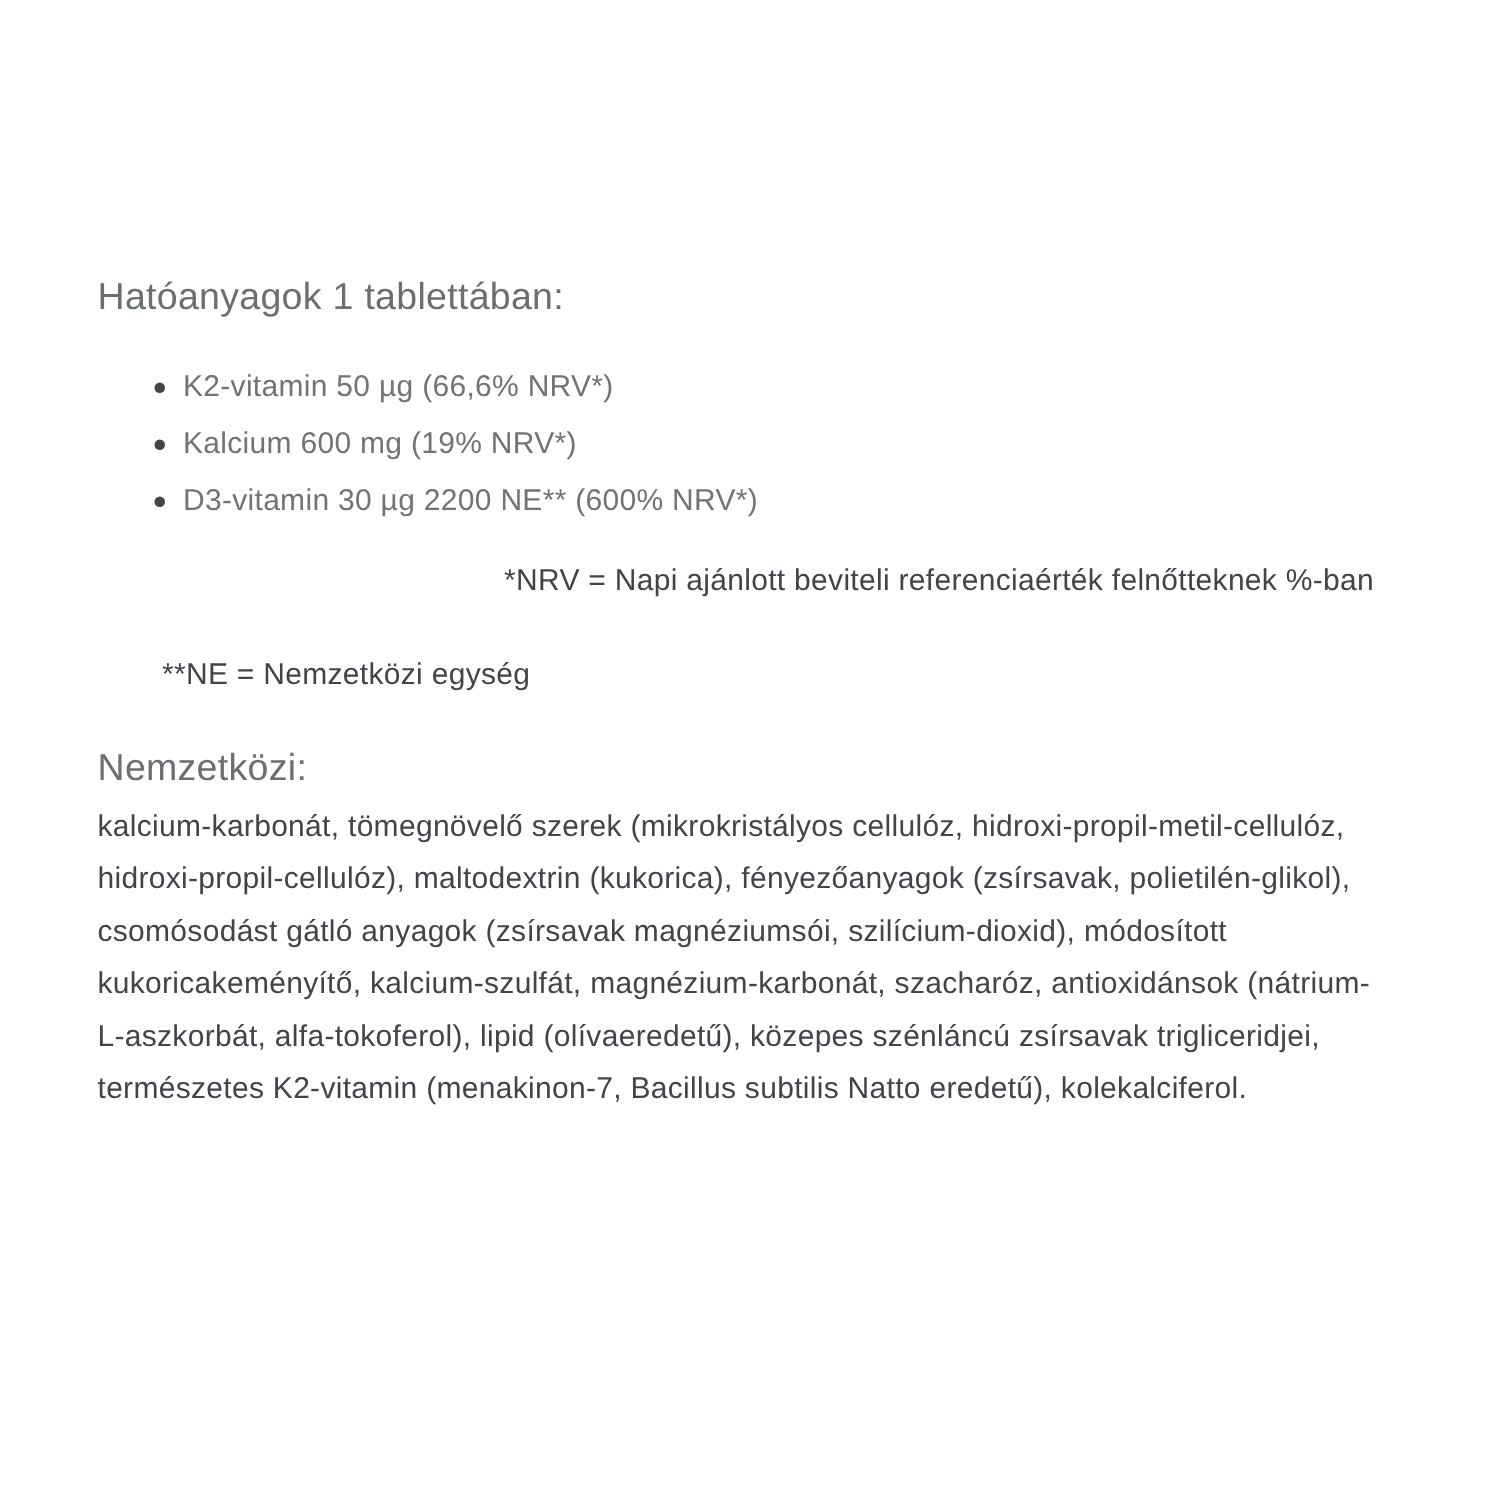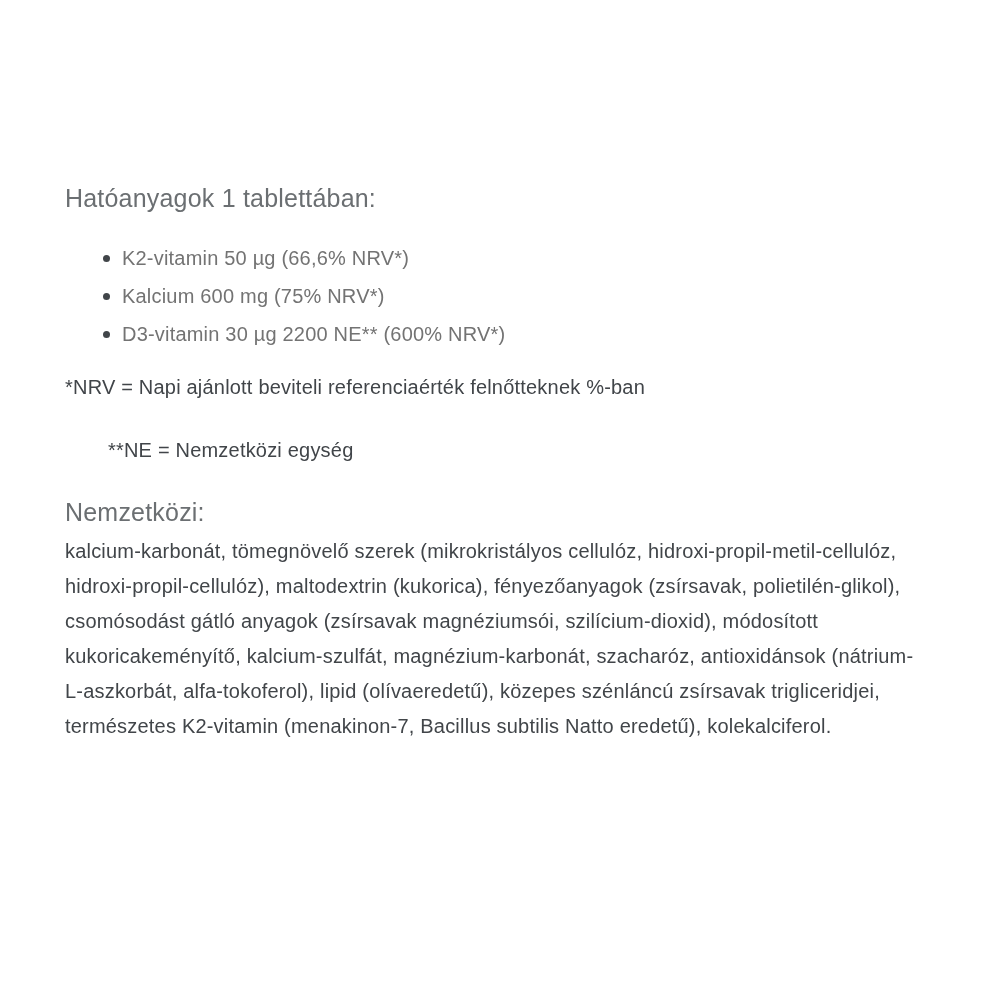--- a/index.html
+++ b/index.html
@@ -44,42 +44,42 @@
     height: 7px;
     border-radius: 50%;
     background: #414549;
   }
   .footnote {
     font-size: 20px;
     line-height: 20px;
     letter-spacing: 0.2px;
     color: #414549;
   }
-  .footnote.first { margin-top: 24px; }
+  .footnote.first { margin-top: 24px; text-align: right; }
   .footnote.second { margin-top: 43px; margin-left: 43px; }
   .section-heading.second { margin-top: 40px; }
   .ingredients-paragraph {
     margin-top: 9px;
     max-width: 878px;
     font-size: 20px;
     line-height: 35px;
     letter-spacing: 0.2px;
     color: #414549;
   }
 </style>
 </head>
 <body>
 
 <div class="content">
 
   <h2 class="section-heading">Hatóanyagok 1 tablettában:</h2>
 
   <ul class="ingredient-list">
     <li>K2-vitamin 50 µg (66,6% NRV*)</li>
-    <li>Kalcium 600 mg (75% NRV*)</li>
+    <li>Kalcium 600 mg (19% NRV*)</li>
     <li>D3-vitamin 30 µg 2200 NE** (600% NRV*)</li>
   </ul>
 
   <p class="footnote first">*NRV = Napi ajánlott beviteli referenciaérték felnőtteknek %-ban</p>
 
   <p class="footnote second">**NE = Nemzetközi egység</p>
 
   <h2 class="section-heading second">Nemzetközi:</h2>
 
   <p class="ingredients-paragraph">kalcium-karbonát, tömegnövelő szerek (mikrokristályos cellulóz, hidroxi-propil-metil-cellulóz, hidroxi-propil-cellulóz), maltodextrin (kukorica), fényezőanyagok (zsírsavak, polietilén-glikol), csomósodást gátló anyagok (zsírsavak magnéziumsói, szilícium-dioxid), módosított kukoricakeményítő, kalcium-szulfát, magnézium-karbonát, szacharóz, antioxidánsok (nátrium-L-aszkorbát, alfa-tokoferol), lipid (olívaeredetű), közepes szénláncú zsírsavak trigliceridjei, természetes K2-vitamin (menakinon-7, Bacillus subtilis Natto eredetű), kolekalciferol.</p>

